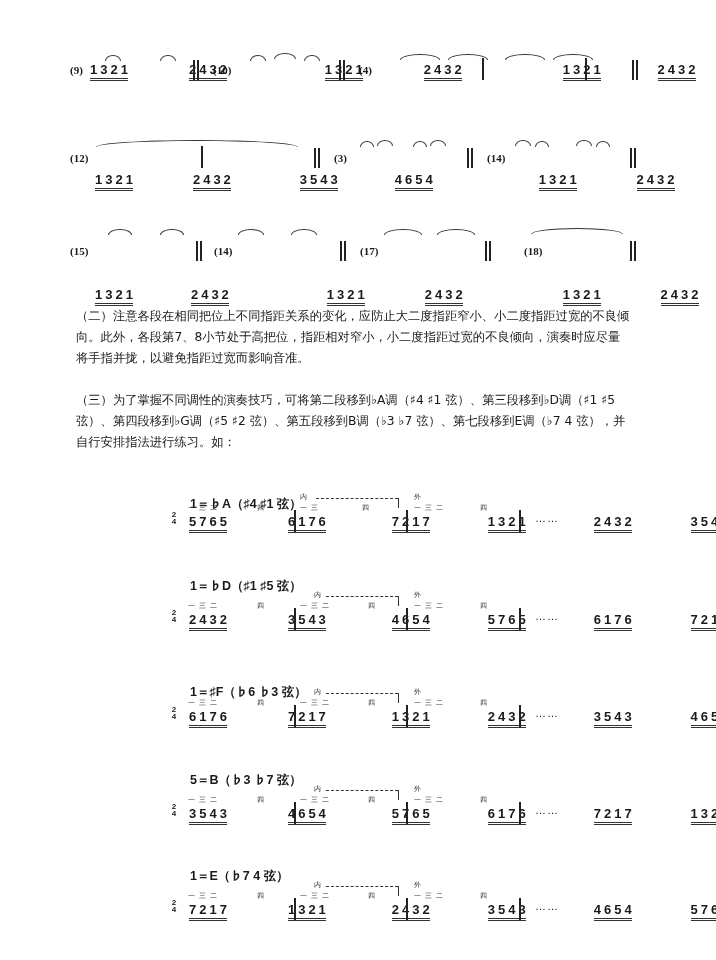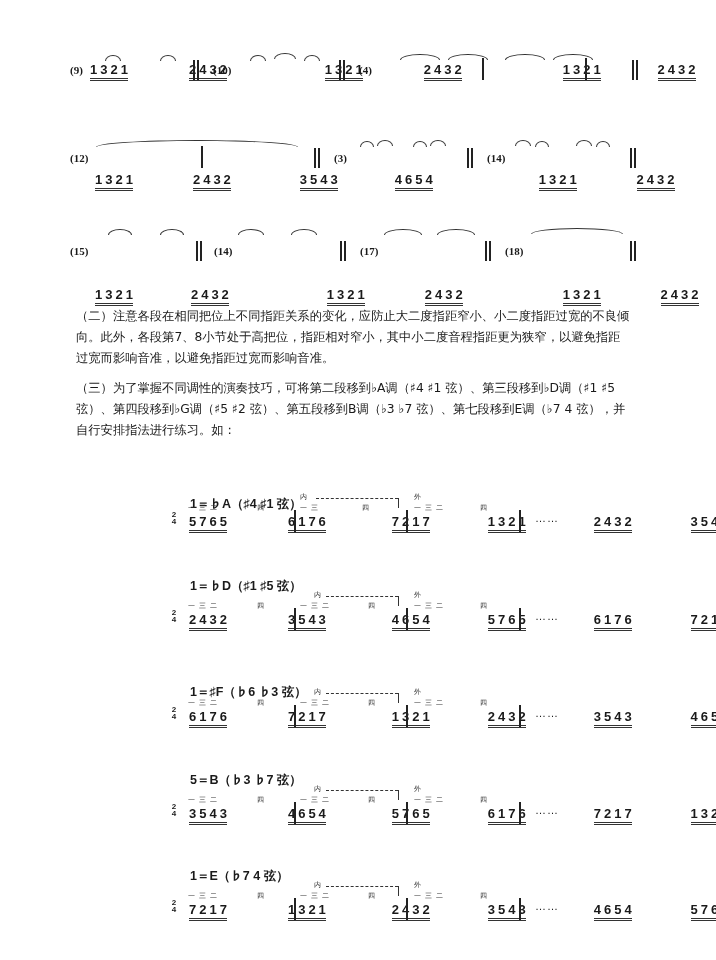--- a/index.html
+++ b/index.html
@@ -97,29 +97,29 @@
   <div class="slur" style="left:291px;top:229px;width:24px"></div>
   <span class="abs dbl" style="left:340px;top:241px"></span>
 
   <span class="abs ex-label" style="left:360px;top:245px">(17)</span>
   <span class="abs grp" style="left:383px;top:241px">1321</span>
   <span class="abs grp" style="left:436px;top:241px">2432</span>
   <div class="slur" style="left:384px;top:229px;width:36px"></div>
   <div class="slur" style="left:437px;top:229px;width:36px"></div>
   <span class="abs dbl" style="left:485px;top:241px"></span>
 
-  <span class="abs ex-label" style="left:505px;top:245px">(18)</span>
+  <span class="abs ex-label" style="left:524px;top:245px">(18)</span>
   
   
   <div class="slur" style="left:531px;top:228px;width:90px"></div>
   <span class="abs dbl" style="left:630px;top:241px"></span>
 </div>
 
-<p class="para" style="top:306px;margin:0;text-indent:0">（二）注意各段在相同把位上不同指距关系的变化，应防止大二度指距窄小、小二度指距过宽的不良倾向。此外，各段第7、8小节处于高把位，指距相对窄小，其中小二度音程指距更为狭窄，以避免指距过宽而影响音准，以避免指距过宽而影响音准。</p>
-<p class="para" style="top:378px;margin:0">（三）为了掌握不同调性的演奏技巧，可将第二段移到♭A调（♯4 ♯1 弦）、第三段移到♭D调（♯1 ♯5 弦）、第四段移到♭G调（♯5 ♯2 弦）、第五段移到B调（♭3 ♭7 弦）、第七段移到E调（♭7 4 弦），并自行安排指法进行练习。如：</p>
+<p class="para" style="top:306px;margin:0;text-indent:0">（二）注意各段在相同把位上不同指距关系的变化，应防止大二度指距窄小、小二度指距过宽的不良倾向。此外，各段第7、8小节处于高把位，指距相对窄小，小二度指距过宽的不良倾向，演奏时应尽量将手指并拢，以避免指距过宽而影响音准。</p>
+<p class="para" style="top:390px;margin:0">（三）为了掌握不同调性的演奏技巧，可将第二段移到♭A调（♯4 ♯1 弦）、第三段移到♭D调（♯1 ♯5 弦）、第四段移到♭G调（♯5 ♯2 弦）、第五段移到B调（♭3 ♭7 弦）、第七段移到E调（♭7 4 弦），并自行安排指法进行练习。如：</p>
 
 <div class="abs" style="left:0;top:480px;width:716px;height:60px">
   <span class="abs key" style="left:190px;top:16px">1＝♭A（♯4 ♯1 弦）</span>
   <span class="time" style="left:170px;top:31px"><span>2</span><br><span>4</span></span>
   <span class="fing" style="left:188px;top:23px">一三二</span>
   <span class="fing" style="left:257px;top:23px">四</span>
   <span class="fing" style="left:300px;top:12px">内</span>
   <span class="fing" style="left:300px;top:23px">一三</span>
   <span class="fing" style="left:362px;top:23px">四</span>
   <div class="dash" style="left:316px;top:18px;width:82px"></div>

